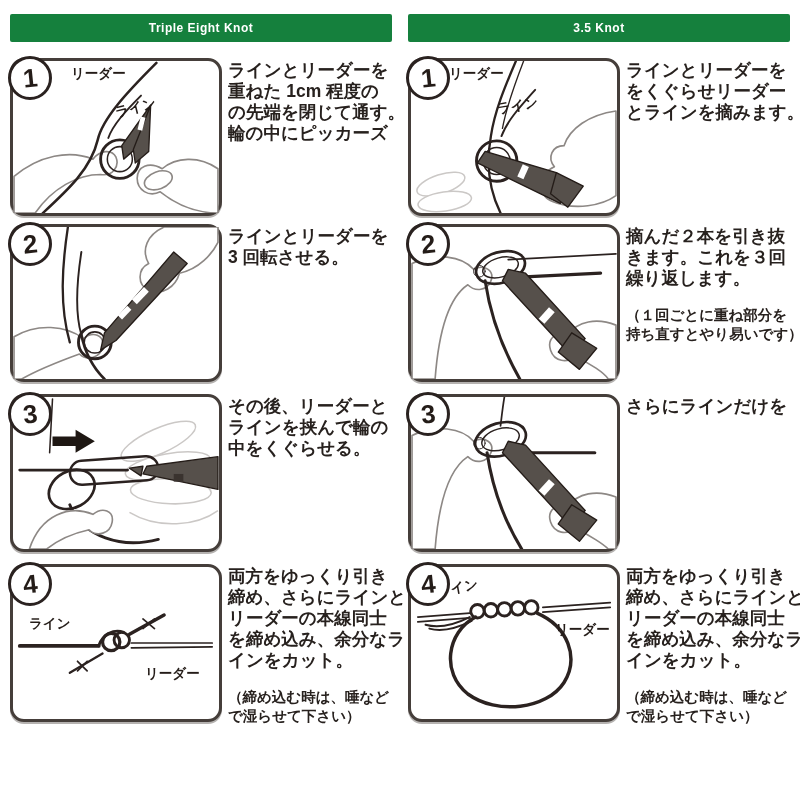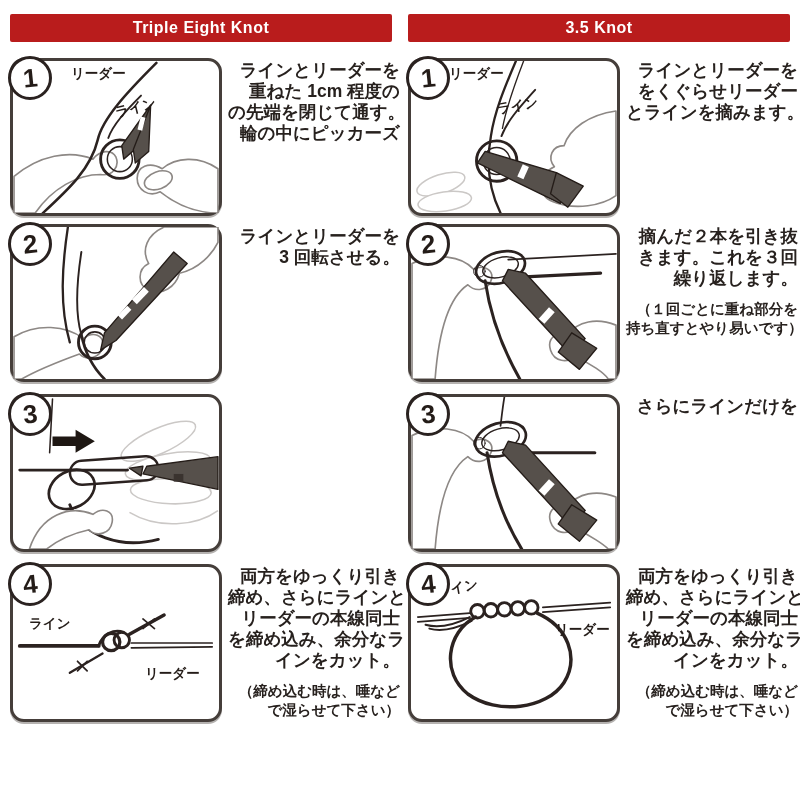--- a/index.html
+++ b/index.html
@@ -3,22 +3,22 @@
 <meta charset="utf-8">
 <style>
   html,body{margin:0;padding:0;}
   body{
     width:800px;height:800px;background:#ffffff;position:relative;overflow:hidden;
     font-family:"Liberation Sans","DejaVu Sans",sans-serif;
   }
   .column{position:absolute;top:14px;width:382px;height:740px;}
   .col0{left:10px;} .col1{left:408px;}
   .hdr{
-    position:absolute;left:0;top:0;width:382px;height:28px;background:#b91c1c;
-    color:#ffffff;font-weight:bold;font-size:16px;line-height:28px;text-align:center;
+    position:absolute;left:0;top:0;width:382px;height:28px;background:#15803d;
+    color:#ffffff;font-weight:bold;font-size:12px;line-height:28px;text-align:center;
     letter-spacing:.5px;border-radius:2px;
   }
   .row{position:absolute;left:0;width:382px;height:158px;}
   .box{
     position:absolute;left:0;top:0;width:212px;height:158px;background:#fff;
     border:3px solid #453e3a;border-radius:14px;box-sizing:border-box;
     box-shadow:0 2px 0 rgba(90,84,80,.45);
   }
   .box svg{position:absolute;left:0;top:0;width:206px;height:152px;}
   .num{
@@ -28,24 +28,23 @@
   }
   .num span{font-size:26px;font-weight:bold;color:#241c18;transform:rotate(-6deg);}
   .lbl{
     position:absolute;font-size:13.5px;font-weight:bold;color:#241c18;z-index:2;
     white-space:nowrap;
   }
   .txt{position:absolute;left:218px;top:2px;width:172px;}
   .tl{
     font-size:17.5px;line-height:21px;font-weight:bold;color:#27211e;
     white-space:nowrap;
-    text-align:right;
   }
   .tl.note{font-size:14.5px;line-height:19px;}
-  .note-block{margin-top:11px;}
+  .note-block{margin-top:17px;}
   
   .line path,.line rect,.line ellipse,.line circle{stroke:#2b2220;fill:none;stroke-linecap:round;}
   .tool path{fill:#56504b;stroke:#241c18;stroke-width:1.4;stroke-linejoin:round;}
   .hand path,.hand ellipse{fill:#fff;stroke:#8d8885;stroke-width:1.7;stroke-linejoin:round;stroke-linecap:round;}
   .ghost path,.ghost ellipse{fill:#fff;stroke:#cbc8c6;stroke-width:1.6;}
   .arrow{fill:#1e1713;stroke:none;}
 </style>
 </head>
 <body>
 
@@ -138,20 +137,25 @@
           <path d="M134,72 L120,74 L132,82 Z" fill="#38312d"></path>
           <rect x="166" y="80" width="10" height="8" fill="#3a332f" stroke="none"></rect>
         </g>
         <g class="hand">
           <path d="M16,158 C28,122 58,112 82,122 C92,114 104,118 102,130 C100,142 86,146 78,138 C60,142 44,150 34,158 Z"></path>
         </g>
       </svg>
       <div class="num">
           <span>3</span>
         </div>
+    </div>
+    <div class="txt">
+      <div class="tl">その後、リーダーと</div>
+      <div class="tl">ラインを挟んで輪の</div>
+      <div class="tl">中をくぐらせる。</div>
     </div>
   </div>
 
   <div class="row" style="top:550px">
     <div class="box">
       <svg viewBox="0 0 212 158">
         <g class="line">
           <path d="M6,82 L88,82" stroke-width="4"></path>
           <path d="M122,79 L206,79" stroke-width="1.8"></path>
           <path d="M122,84 L206,83" stroke-width="1.8"></path>

